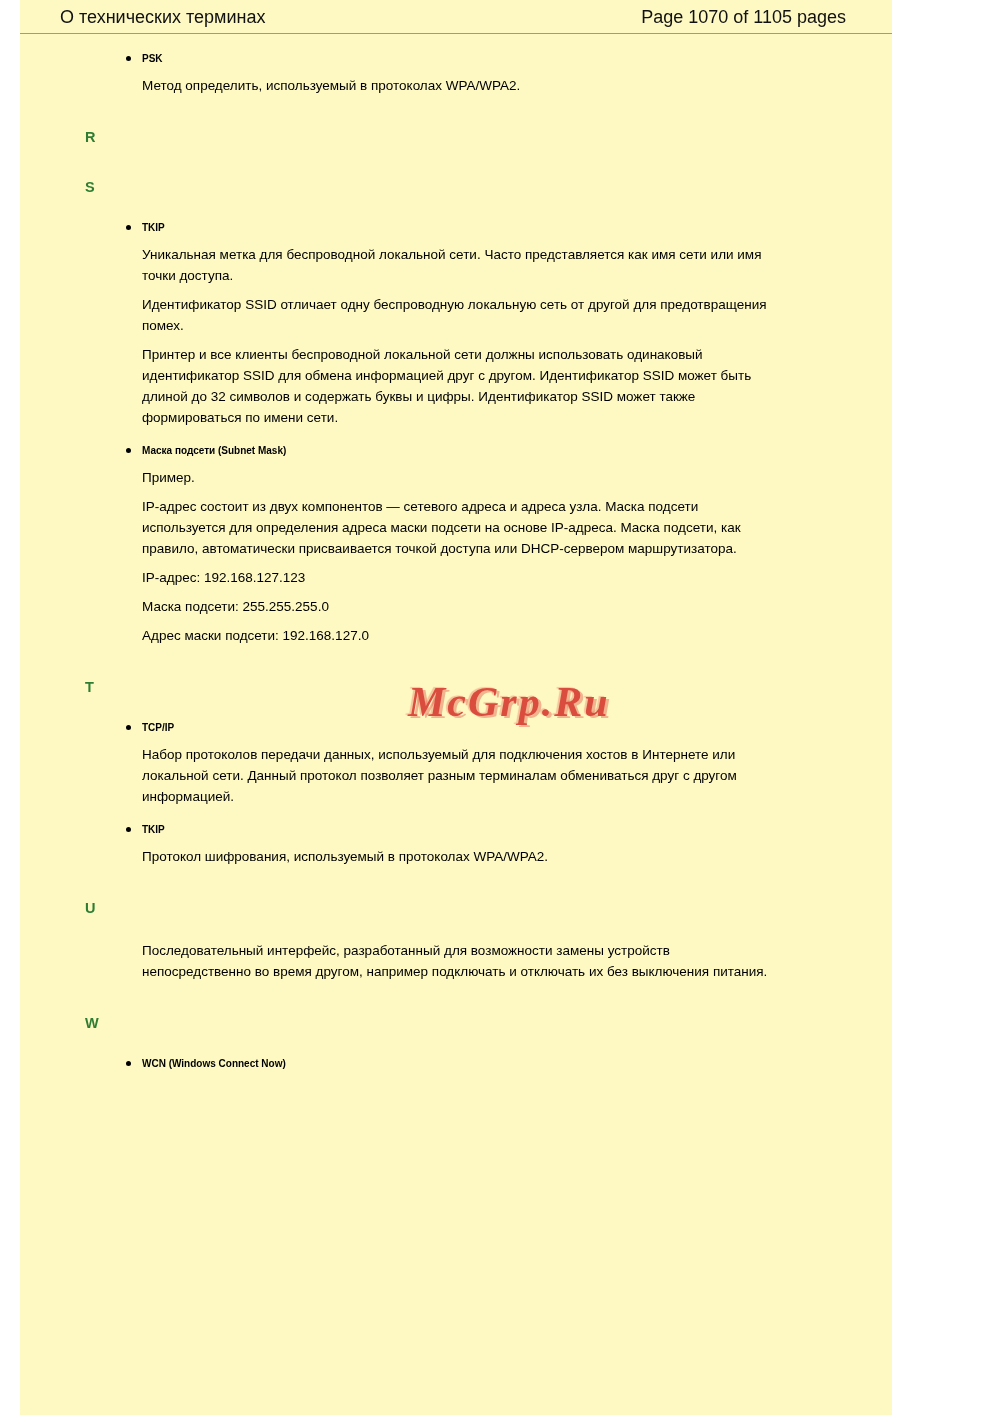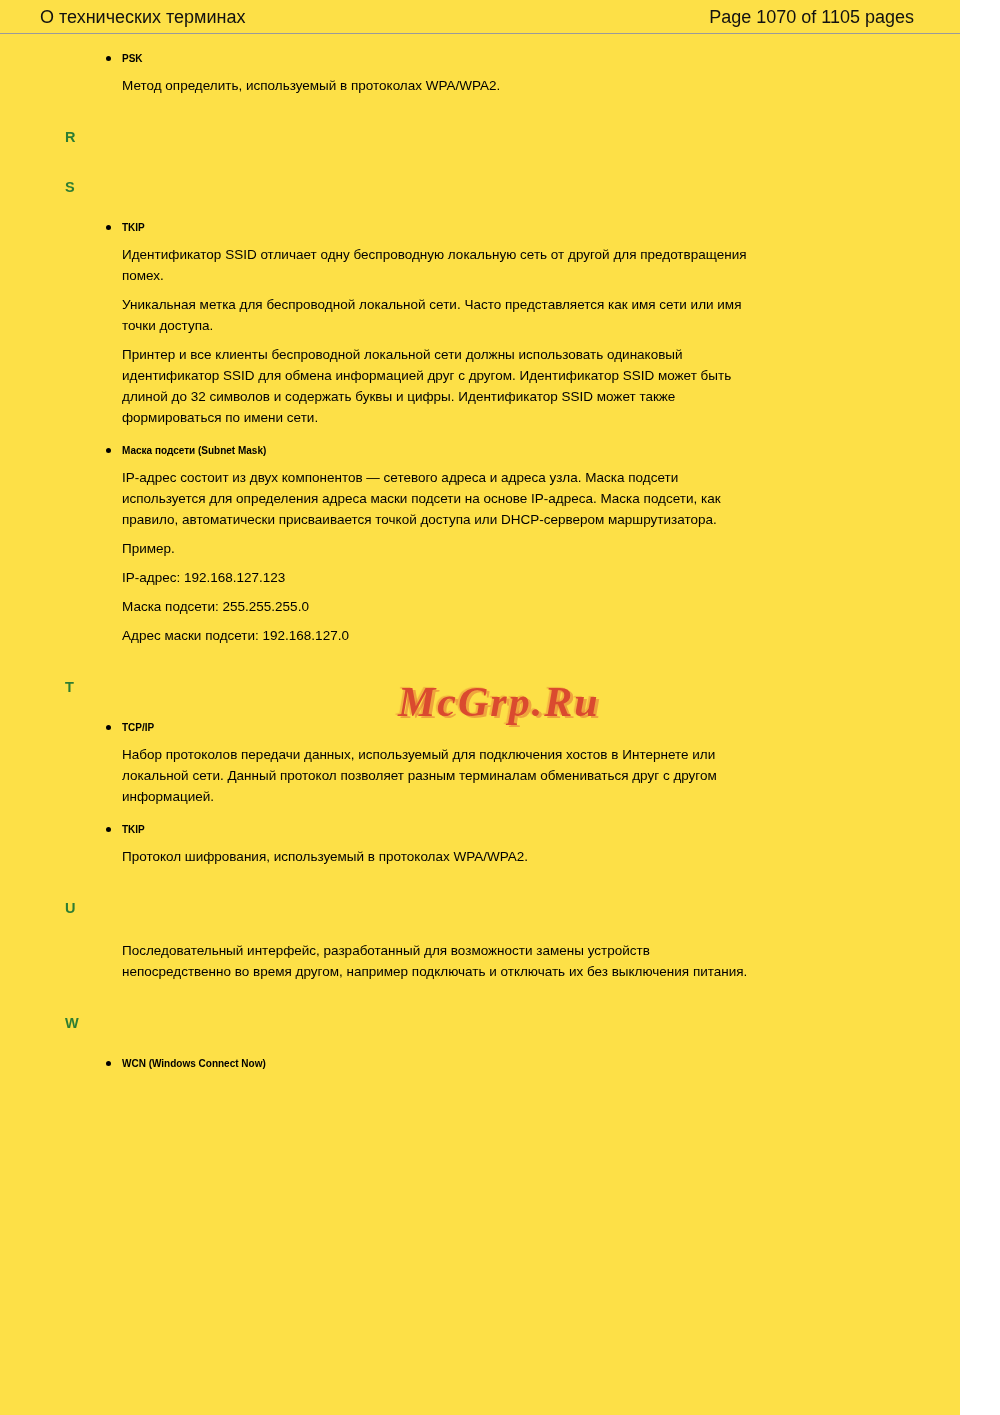--- a/index.html
+++ b/index.html
@@ -5,24 +5,25 @@
   * { margin: 0; padding: 0; box-sizing: border-box; }
   html, body { background: #ffffff; }
   body {
     width: 1000px;
     min-height: 1415px;
     font-family: "Liberation Sans", sans-serif;
     color: #000;
   }
   .page {
     position: relative;
-    width: 960px;
+    width: 872px;
     min-height: 1415px;
-    background: #fde047;
+    background: #fef9c3;
     overflow: hidden;
+    margin-left: 20px;
   }
   .page-header {
     display: flex;
     justify-content: space-between;
     align-items: baseline;
     padding: 7px 46px 6px 40px;
     font-size: 18px;
     line-height: 20px;
     color: #111;
   }
@@ -66,21 +67,21 @@
   }
   .para {
     margin-top: 8px;
     font-size: 13.5px;
     line-height: 21px;
     max-width: 630px;
     color: #000;
   }
   .watermark {
     position: absolute;
-    left: 398px;
+    left: 388px;
     top: 678px;
     font-family: "Liberation Serif", serif;
     font-style: italic;
     font-weight: bold;
     font-size: 42px;
     letter-spacing: 2px;
     color: var(--watermark-color, #d6362c);
     opacity: 0.88;
     text-shadow: 3px 2px 0 rgba(214, 54, 44, 0.40), -2px -1px 1px rgba(214, 54, 44, 0.30);
     pointer-events: none;
@@ -100,28 +101,28 @@
 
   <main class="content">
       <div class="entry">
         <div class="term-row"><span class="bullet"></span><span>PSK</span></div>
         <p class="para">Метод определить, используемый в протоколах WPA/WPA2.</p>
       </div>
       <div class="section-letter">R</div>
       <div class="section-letter">S</div>
       <div class="entry">
         <div class="term-row"><span class="bullet"></span><span>TKIP</span></div>
+        <p class="para">Уникальная метка для беспроводной локальной сети. Часто представляется как имя сети или имя точки доступа.</p>
         <p class="para">Идентификатор SSID отличает одну беспроводную локальную сеть от другой для предотвращения помех.</p>
-        <p class="para">Уникальная метка для беспроводной локальной сети. Часто представляется как имя сети или имя точки доступа.</p>
         <p class="para">Принтер и все клиенты беспроводной локальной сети должны использовать одинаковый идентификатор SSID для обмена информацией друг с другом. Идентификатор SSID может быть длиной до 32 символов и содержать буквы и цифры. Идентификатор SSID может также формироваться по имени сети.</p>
       </div>
       <div class="entry">
         <div class="term-row"><span class="bullet"></span><span>Маска подсети (Subnet Mask)</span></div>
+        <p class="para">Пример.</p>
         <p class="para">IP-адрес состоит из двух компонентов — сетевого адреса и адреса узла. Маска подсети используется для определения адреса маски подсети на основе IP-адреса. Маска подсети, как правило, автоматически присваивается точкой доступа или DHCP-сервером маршрутизатора.</p>
-        <p class="para">Пример.</p>
         <p class="para">IP-адрес: 192.168.127.123</p>
         <p class="para">Маска подсети: 255.255.255.0</p>
         <p class="para">Адрес маски подсети: 192.168.127.0</p>
       </div>
       <div class="section-letter">T</div>
       <div class="entry">
         <div class="term-row"><span class="bullet"></span><span>TCP/IP</span></div>
         <p class="para">Набор протоколов передачи данных, используемый для подключения хостов в Интернете или локальной сети. Данный протокол позволяет разным терминалам обмениваться друг с другом информацией.</p>
       </div>
       <div class="entry">

